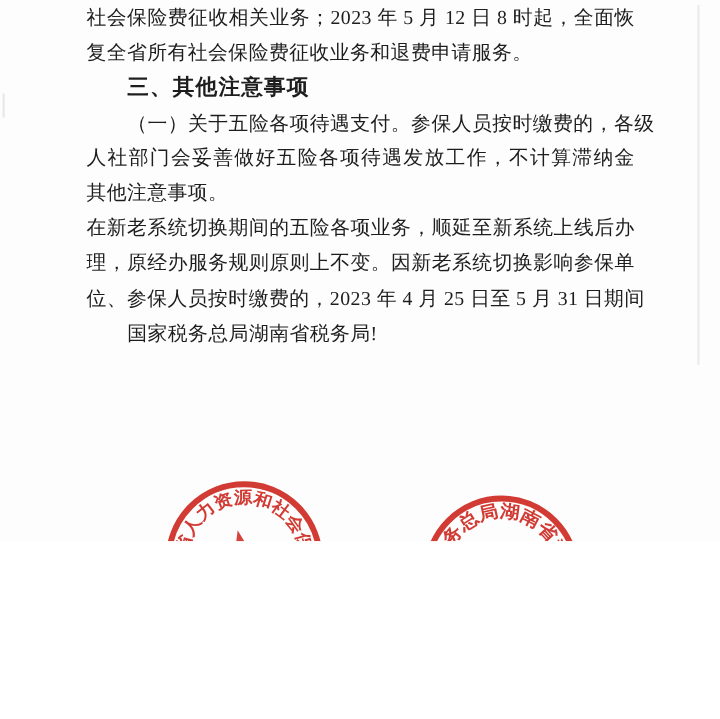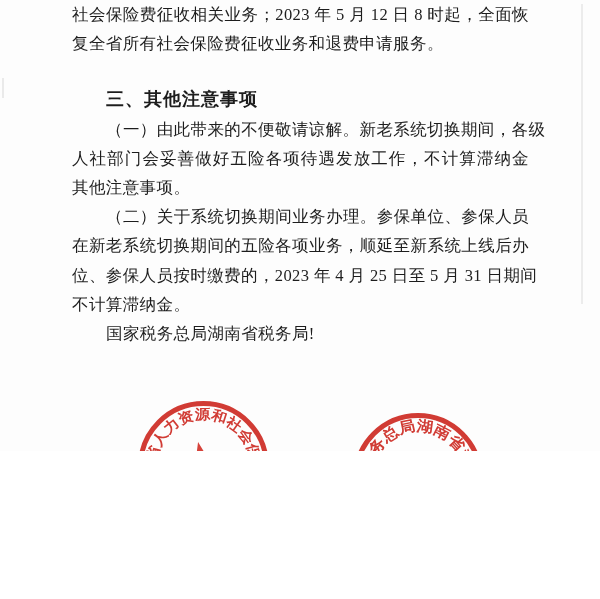--- a/index.html
+++ b/index.html
@@ -29,21 +29,20 @@
     text-align-last:justify;
   }
   .line.indent{
     padding-left:34px;
   }
   .line.heading{
     font-family:"Liberation Sans","DejaVu Sans",sans-serif;
     font-weight:bold;
     font-size:18px;
     letter-spacing:1px;
-    margin-top:27px;
   }
   .sig{
     position:absolute;
     white-space:nowrap;
     color:#1d1d1d;
   }
   .sig-left{left:85px;top:473px;font-size:16px;letter-spacing:0.3px;}
   .sig-right{left:335px;top:473px;font-size:15px;letter-spacing:0.3px;}
   .sig-date{left:361px;top:503px;font-size:17px;letter-spacing:0.5px;}
   .seal{
@@ -63,27 +62,26 @@
 </style>
 </head>
 <body>
 
 <div class="page">
 
   <div class="body-text">
     <div class="line fill">社会保险费征收相关业务；2023 年 5 月 12 日 8 时起，全面恢</div>
     <div class="line">复全省所有社会保险费征收业务和退费申请服务。</div>
     <div class="line indent heading">三、其他注意事项</div>
-    <div class="line indent fill">（一）由此带来的不便敬请谅解。新老系统切换期间，各级</div>
+    <div class="line indent fill">（一）关于五险各项待遇支付。参保人员按时缴费的，各级</div>
     <div class="line fill">人社部门会妥善做好五险各项待遇发放工作，不计算滞纳金</div>
     <div class="line">其他注意事项。</div>
-    <div class="line indent fill">（二）关于系统切换期间业务办理。参保单位、参保人员</div>
     <div class="line fill">在新老系统切换期间的五险各项业务，顺延至新系统上线后办</div>
+    <div class="line fill">理，原经办服务规则原则上不变。因新老系统切换影响参保单</div>
     <div class="line fill">位、参保人员按时缴费的，2023 年 4 月 25 日至 5 月 31 日期间</div>
-    <div class="line">不计算滞纳金。</div>
     <div class="line indent">国家税务总局湖南省税务局!</div>
   </div>
 
   <div class="sig sig-left">湖南省人力资源和社会保障厅</div>
   <div class="sig sig-right">国家税务总局湖南省税务局</div>
   <div class="sig sig-date">2023 年 4 月 19 日</div>
 
   <svg class="seal seal-left" width="141" height="141" viewBox="0 0 140 140">
     <circle cx="70" cy="70" r="62.5" fill="none" stroke="#cf2a22" stroke-width="5"></circle>
     <g transform="translate(70,71) rotate(-12)">

